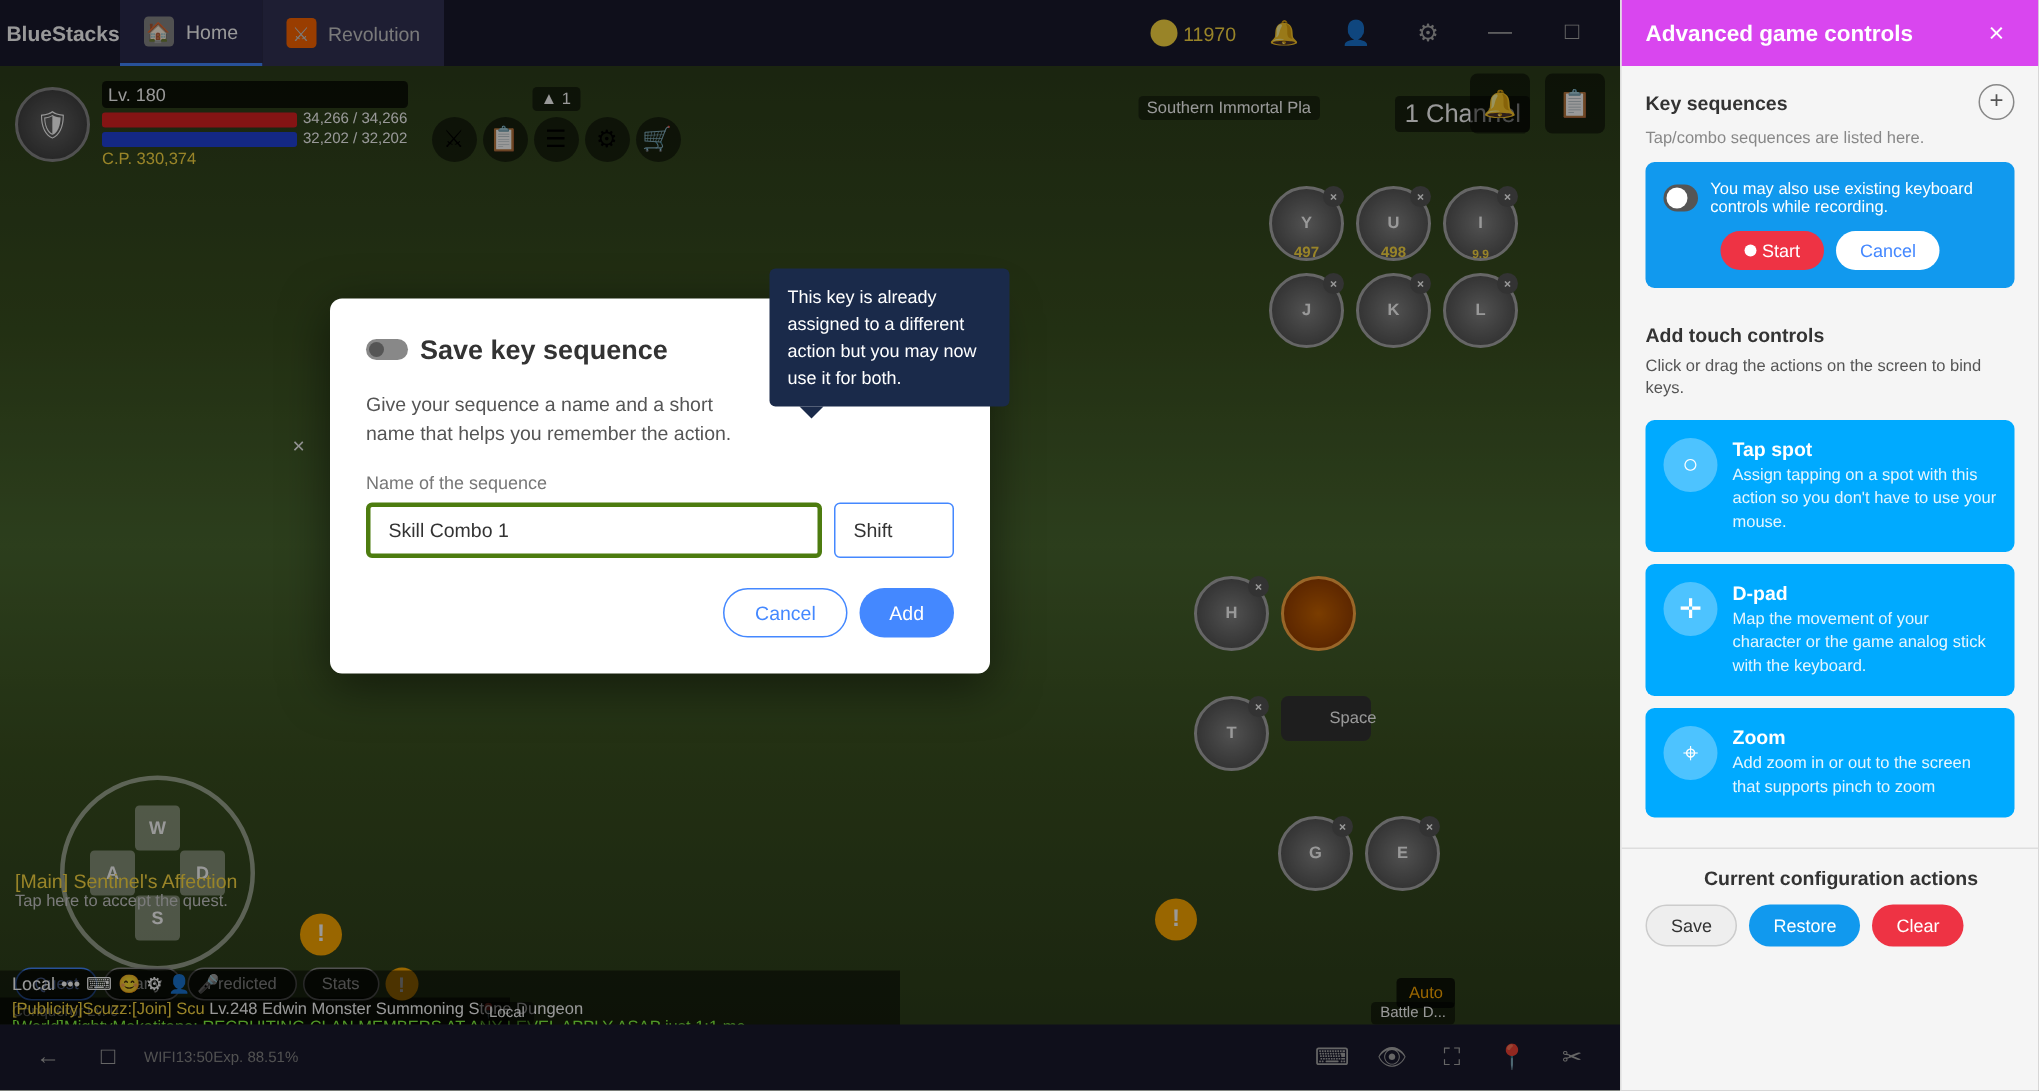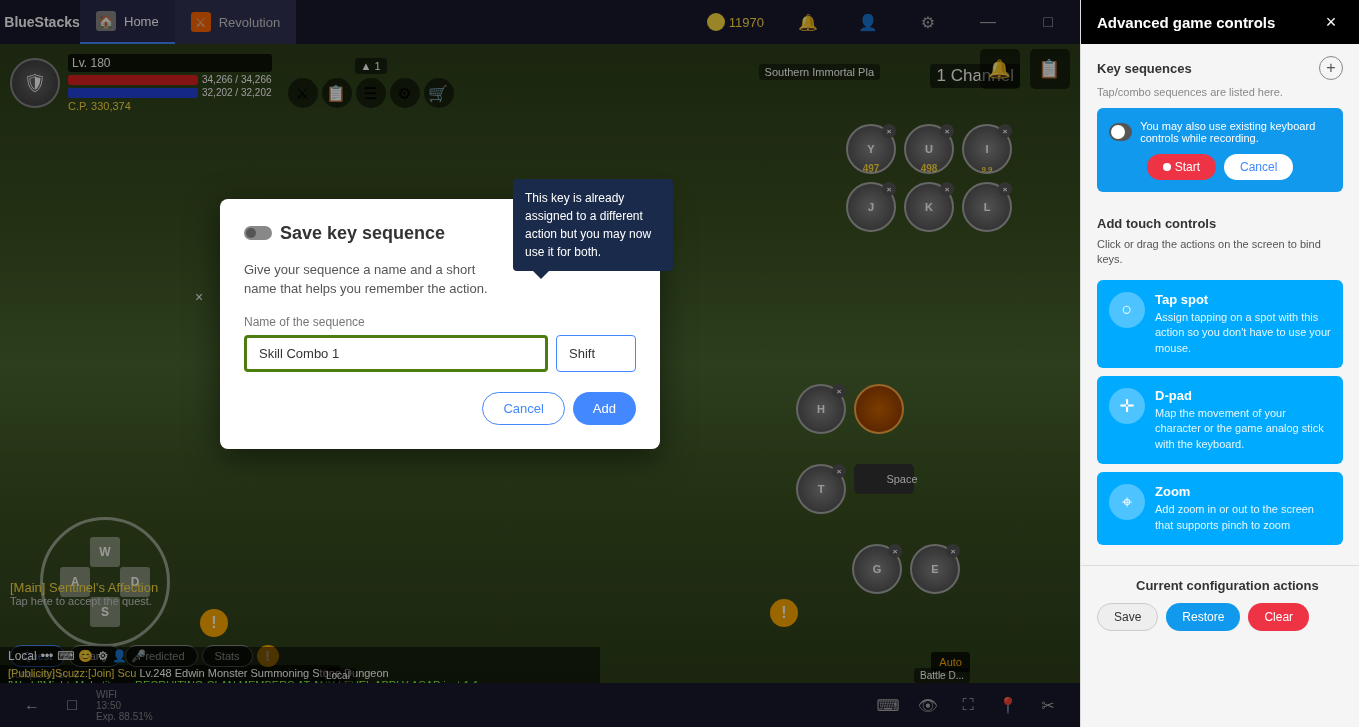--- a/index.html
+++ b/index.html
@@ -63,21 +63,21 @@
       width: 20px; height: 20px;
       background: #888;
       border-radius: 3px;
       display: flex; align-items: center; justify-content: center;
     }
 
     .titlebar-spacer { flex: 1; }
     .titlebar-right {
       display: flex;
       align-items: center;
-      gap: 28px;
+      gap: 16px;
       padding-right: 16px;
       color: white;
     }
     .coin-display {
       display: flex; align-items: center; gap: 4px;
       font-size: 13px; color: #ffdd44;
     }
     .coin-icon { width: 18px; height: 18px; background: #ffdd44; border-radius: 50%; }
     .titlebar-btn { width: 32px; height: 32px; display: flex; align-items: center; justify-content: center; cursor: pointer; color: #aaa; font-size: 16px; }
 
@@ -327,21 +327,21 @@
     #right-panel {
       position: absolute;
       top: 0; right: 0;
       width: 279px; height: 727px;
       background: #f5f5f5;
       border-left: 1px solid #ddd;
       overflow-y: auto;
       z-index: 50;
     }
     .panel-header {
-      background: #000000;
+      background: #d946ef;
       color: white;
       padding: 12px 16px;
       display: flex;
       align-items: center;
       justify-content: space-between;
       height: 44px;
     }
     .panel-title { font-size: 15px; font-weight: 600; }
     .panel-close {
       width: 24px; height: 24px;
@@ -701,21 +701,21 @@
       </div>
     </div>
 
     <div style="position:absolute;bottom:44px;left:320px;background:rgba(0,0,0,0.5);color:white;font-size:10px;padding:2px 6px;border-radius:3px;">Local</div>
 
     <div style="position:absolute;bottom:44px;right:110px;background:rgba(0,0,0,0.5);color:white;font-size:10px;padding:2px 6px;border-radius:3px;">Battle D...</div>
 
     <div class="bottom-bar">
       <div class="bottom-btn">←</div>
       <div class="bottom-btn">□</div>
-      <div style="color:#888;font-size:10px;display:flex;flex-direction:column;">
+      <div style="color:#888;font-size:10px;display:flex;flex-direction:row;">
         <span>WIFI</span>
         <span>13:50</span>
         <span>Exp. 88.51%</span>
       </div>
       <div class="bottom-right">
         <div class="bottom-btn">⌨</div>
         <div class="bottom-btn">👁</div>
         <div class="bottom-btn">⛶</div>
         <div class="bottom-btn">📍</div>
         <div class="bottom-btn">✂</div>

